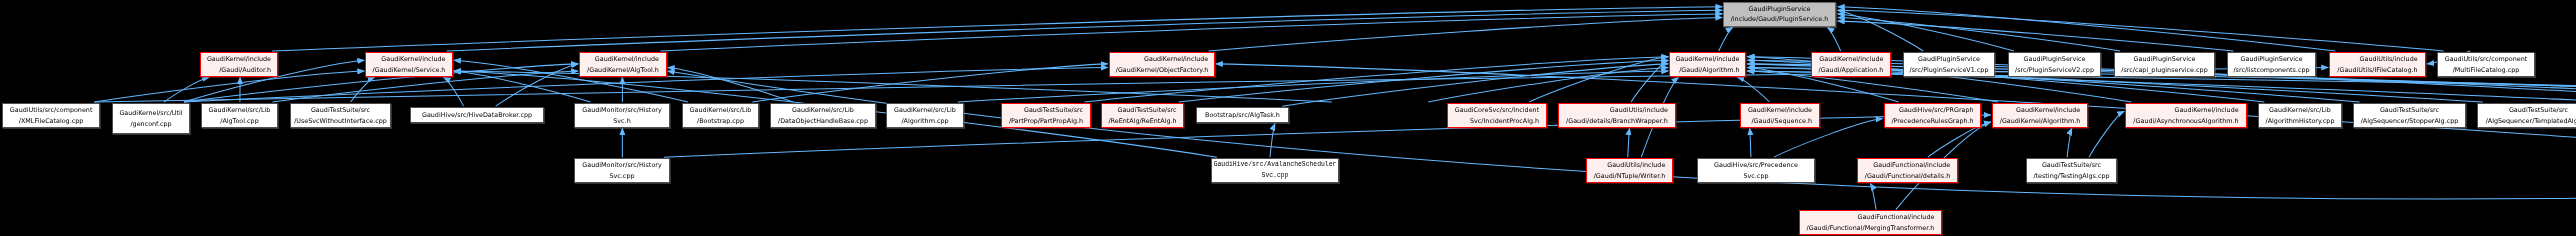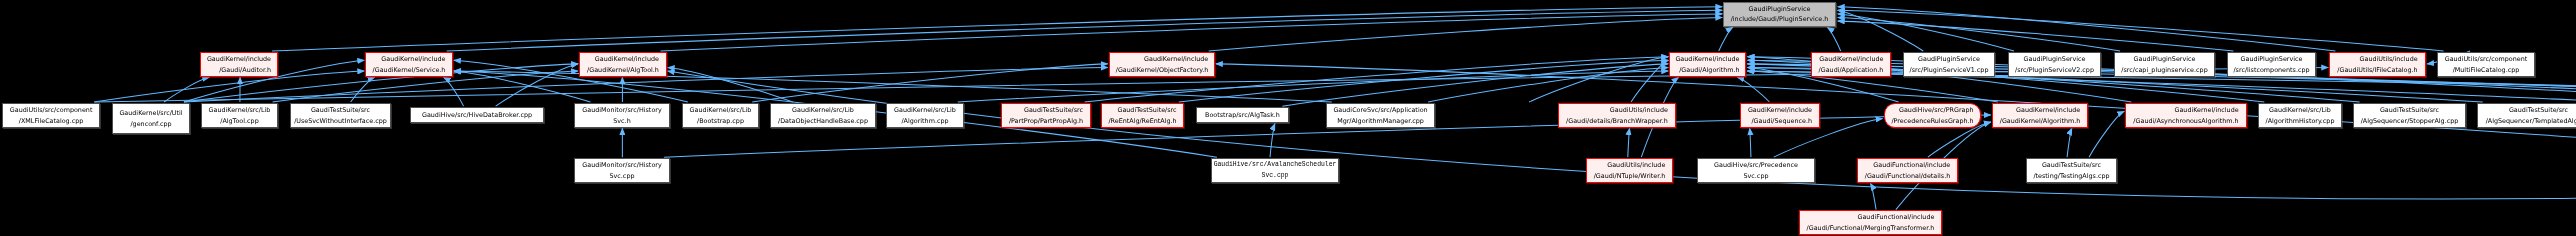--- a/index.html
+++ b/index.html
@@ -134,27 +134,27 @@
 /Bootstrap.cpp</div>
     <div class="node plain" style="left: 770px; top: 103px; width: 106px; height: 25px;">GaudiKernel/src/Lib
 /DataObjectHandleBase.cpp</div>
     <div class="node plain" style="left: 886px; top: 103px; width: 78px; height: 25px;">GaudiKernel/src/Lib
 /Algorithm.cpp</div>
     <div class="node trunc" style="left: 1001px; top: 103px; width: 90px; height: 25px;">GaudiTestSuite/src
 /PartProp/PartPropAlg.h</div>
     <div class="node trunc" style="left: 1101px; top: 103px; width: 83px; height: 25px;">GaudiTestSuite/src
 /ReEntAlg/ReEntAlg.h</div>
     <div class="node plain" style="left: 1196px; top: 107px; width: 93px; height: 16px;">Bootstrap/src/AlgTask.h</div>
-    <div class="node plain" style="left: 1326px; top: 103px; width: 109px; height: 25px;">GaudiCoreSvc/src/Application
-Mgr/AlgorithmManager.cpp</div>
+    <div class="node trunc" style="left: 1447px; top: 103px; width: 100px; height: 25px;">GaudiCoreSvc/src/Incident
+Svc/IncidentProcAlg.h</div>
     <div class="node trunc" style="left: 1558px; top: 103px; width: 118px; height: 25px;">GaudiUtils/include
 /Gaudi/details/BranchWrapper.h</div>
     <div class="node trunc" style="left: 1740px; top: 103px; width: 80px; height: 25px;">GaudiKernel/include
 /Gaudi/Sequence.h</div>
-    <div class="node trunc" style="left: 1884px; top: 103px; width: 97px; height: 25px; border-radius: 11px;">GaudiHive/src/PRGraph
+    <div class="node trunc" style="left: 1884px; top: 103px; width: 97px; height: 25px;">GaudiHive/src/PRGraph
 /PrecedenceRulesGraph.h</div>
     <div class="node trunc" style="left: 1992px; top: 103px; width: 96px; height: 25px;">GaudiKernel/include
 /GaudiKernel/Algorithm.h</div>
     <div class="node trunc" style="left: 2125px; top: 103px; width: 122px; height: 25px;">GaudiKernel/include
 /Gaudi/AsynchronousAlgorithm.h</div>
     <div class="node plain" style="left: 2258px; top: 103px; width: 84px; height: 25px;">GaudiKernel/src/Lib
 /AlgorithmHistory.cpp</div>
     <div class="node plain" style="left: 2353px; top: 103px; width: 113px; height: 25px;">GaudiTestSuite/src
 /AlgSequencer/StopperAlg.cpp</div>
     <div class="node plain" style="left: 2477px; top: 103px; width: 123px; height: 25px;">GaudiTestSuite/src

